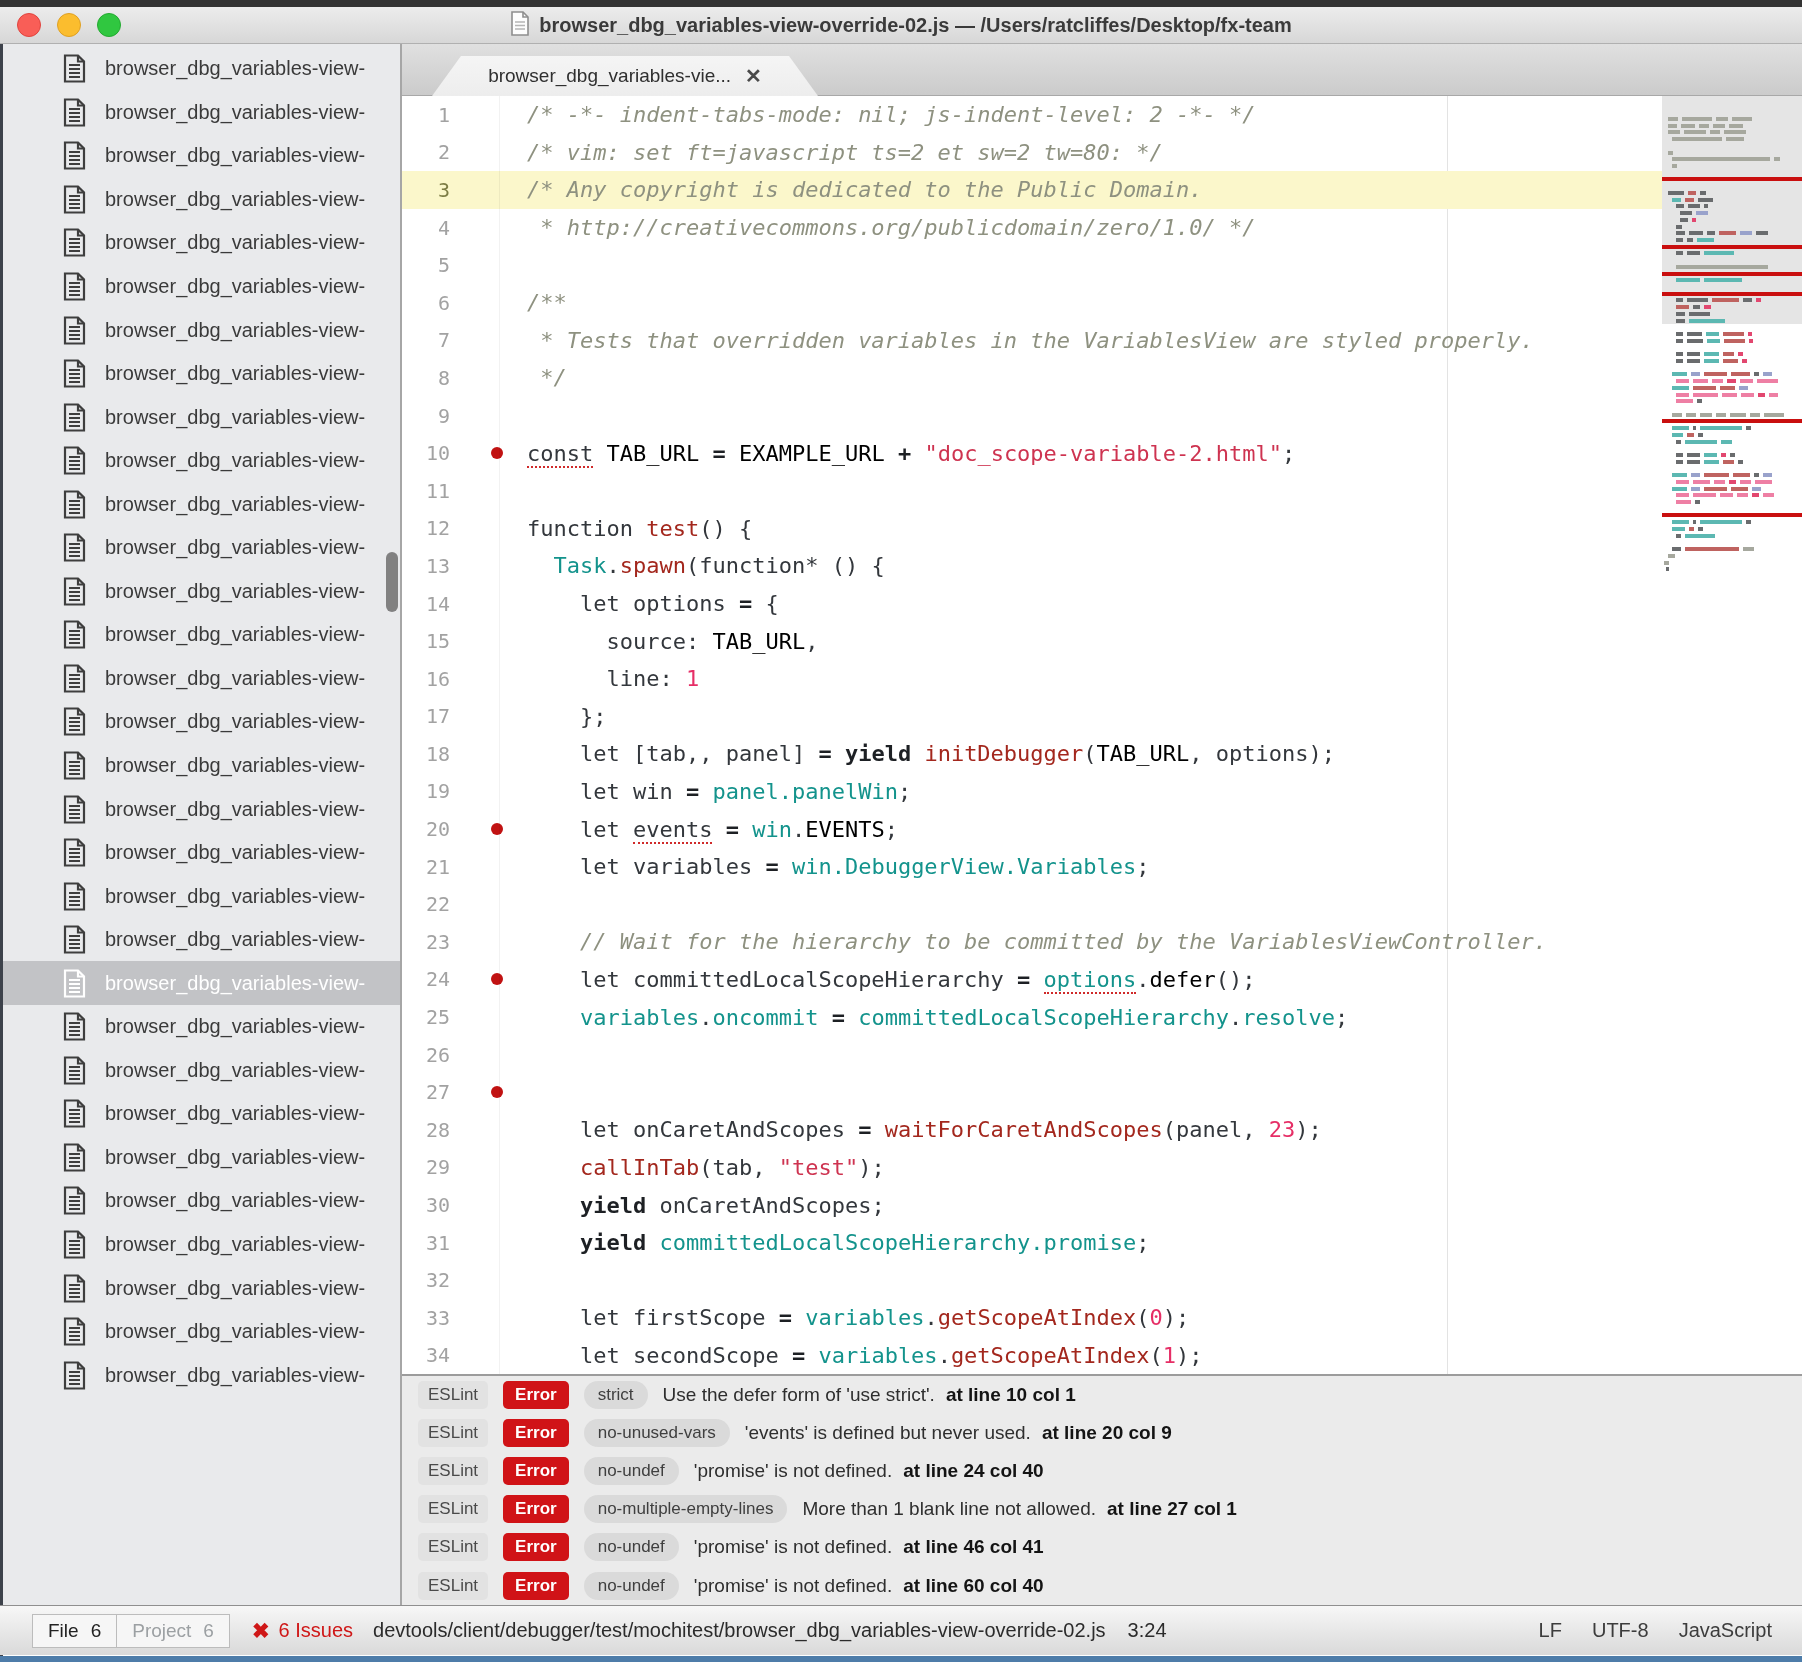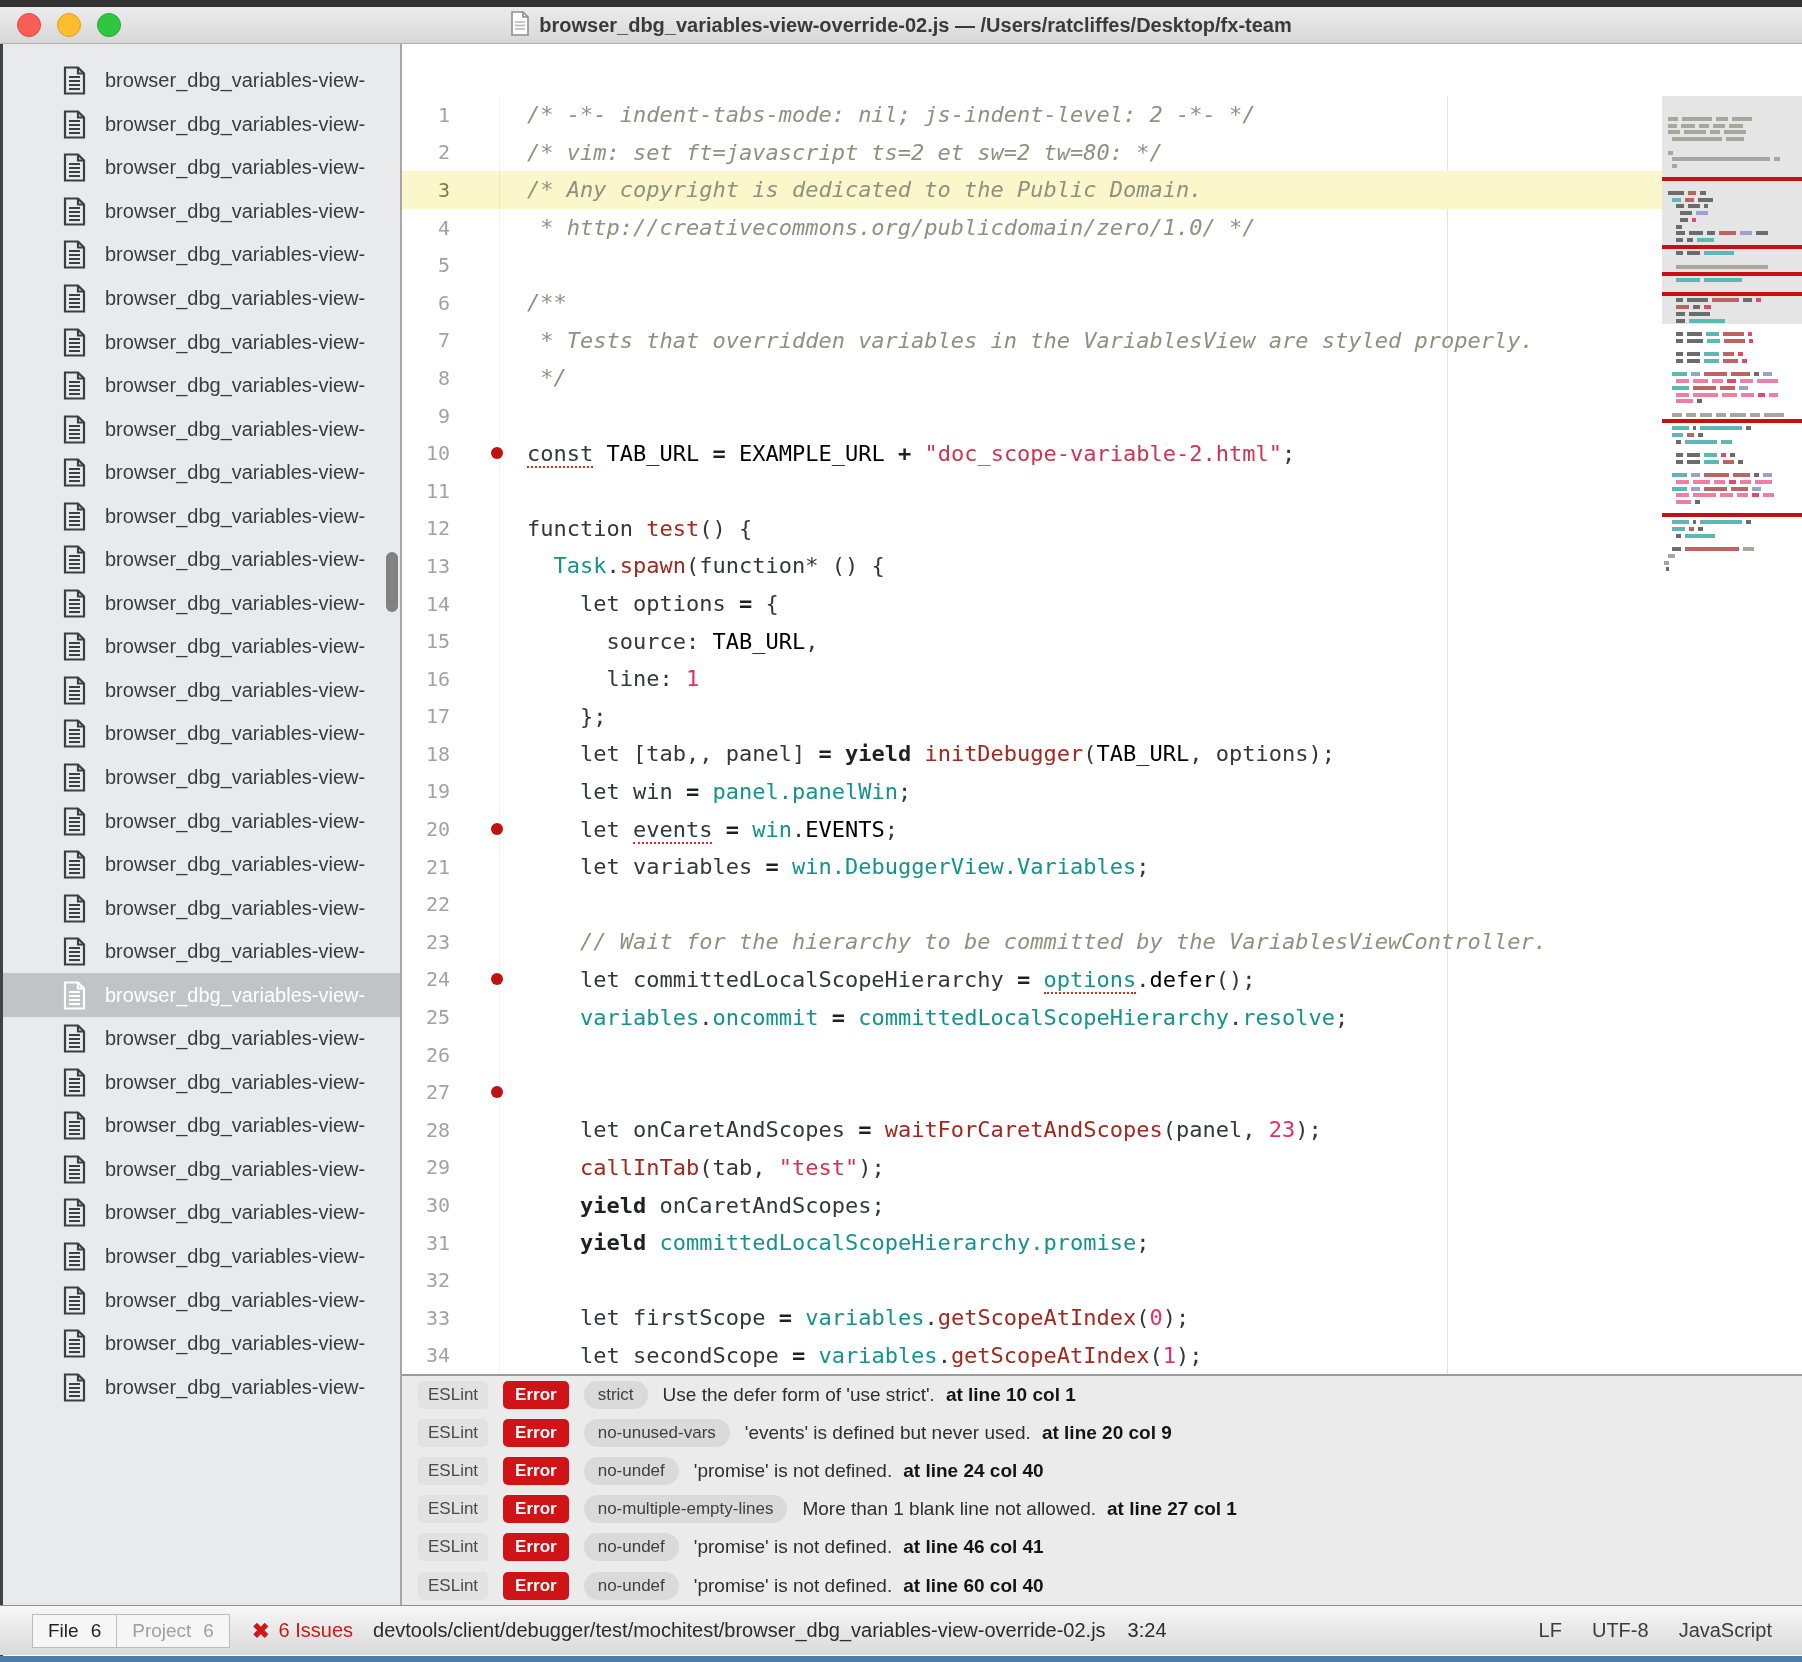--- a/index.html
+++ b/index.html
@@ -112,21 +112,21 @@
             <path d="M5 11 h10 M5 14.5 h10 M5 18 h10" stroke="#b5b5b5" stroke-width="1.4"></path>
           </svg>
       </span>
       <span class="wtitle">browser_dbg_variables-view-override-02.js — /Users/ratcliffes/Desktop/fx-team</span>
     </div>
   </div>
 
   <div class="left-edge"></div>
 
   <div class="sidebar">
-    <div id="sidebarItems" style="padding-top: 15px;">
+    <div id="sidebarItems" style="padding-top: 3px;">
         <div class="sitem">
           <svg width="25" height="29" viewBox="0 0 25 29">
             <path d="M3 1.5 h13 l6 6 v20 h-19 z" fill="none" stroke="#3e3e3e" stroke-width="2.2"></path>
             <path d="M16 1.5 v6 h6" fill="none" stroke="#3e3e3e" stroke-width="2.2"></path>
             <path d="M7 11 h11 M7 15 h11 M7 19 h11 M7 23 h11" stroke="#3e3e3e" stroke-width="2"></path>
           </svg>
           <span>browser_dbg_variables-view-</span>
         </div>
         <div class="sitem">
           <svg width="25" height="29" viewBox="0 0 25 29">
@@ -366,20 +366,26 @@
             <path d="M16 1.5 v6 h6" fill="none" stroke="#3e3e3e" stroke-width="2.2"></path>
             <path d="M7 11 h11 M7 15 h11 M7 19 h11 M7 23 h11" stroke="#3e3e3e" stroke-width="2"></path>
           </svg>
           <span>browser_dbg_variables-view-</span>
         </div>
       </div>
     <div class="sb-thumb"></div>
   </div>
 
   <div class="pane">
+    <div class="tabbar">
+      <div class="tab">
+        <span class="tab-label">browser_dbg_variables-vie...</span>
+        <span class="tab-close">✕</span>
+      </div>
+    </div>
 
     <div class="editor">
       <div class="wrap-guide"></div>
       <div class="lines" id="codeLines">
           <div class="line">
             <span class="ln">1</span>
             <span class="dc"></span>
             <span class="code"><span class="tk-c">/* -*- indent-tabs-mode: nil; js-indent-level: 2 -*- */</span></span>
           </div>
           <div class="line">

